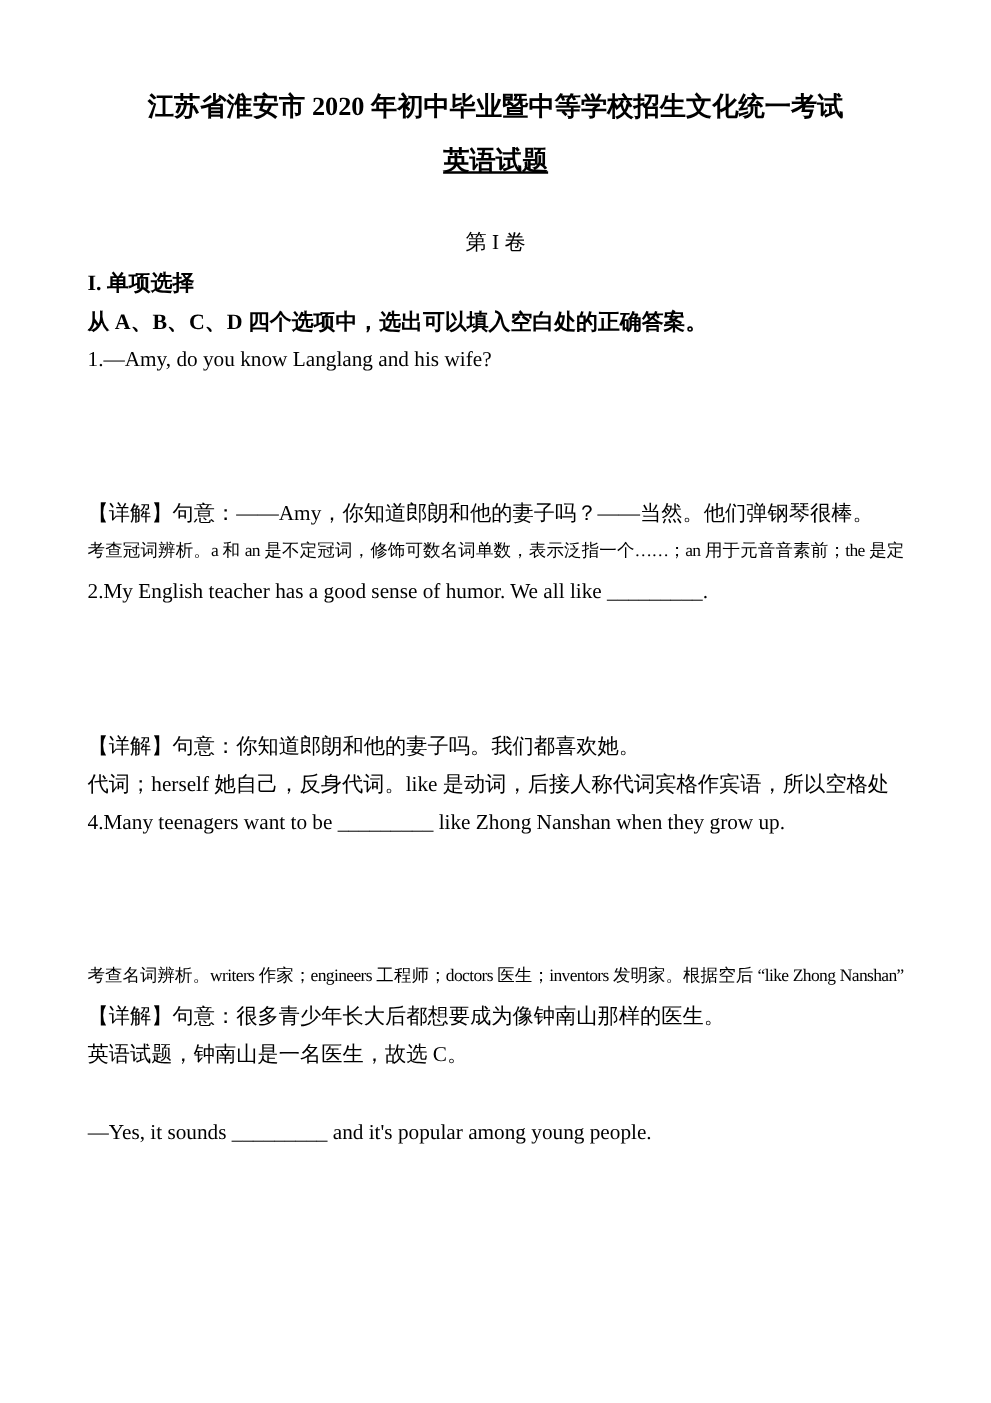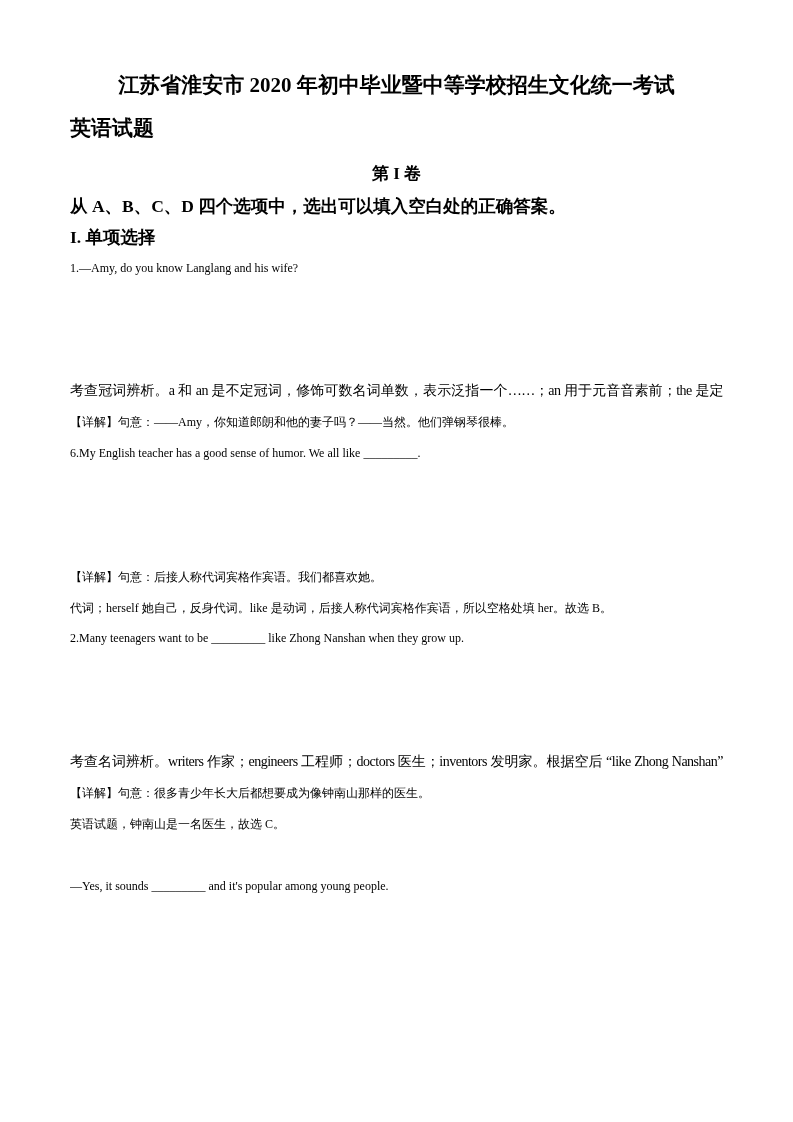--- a/index.html
+++ b/index.html
@@ -2,68 +2,68 @@
 <html style="--accent: #4176ac;"><head>
 <meta charset="utf-8">
 <style>
   html,body{margin:0;padding:0;background:#fff;}
   .page{
     position:relative;width:793px;height:946px;background:#ffffff;
     font-family:"Liberation Serif","DejaVu Serif",serif;color:#000;
     box-sizing:border-box;padding:0 70px;overflow:hidden;
   }
   .title{font-size:21px;line-height:30px;font-weight:bold;text-align:center;margin-top:70px;}
-  .subtitle{font-size:21px;line-height:30px;font-weight:bold;text-align:left;margin-top:13px;}
-  .kan{font-size:17px;line-height:30px;font-weight:bold;text-align:center;margin-top:16px;}
+  .subtitle{font-size:21px;line-height:30px;font-weight:bold;text-align:center;margin-top:13px;text-decoration:underline;}
+  .kan{font-size:17px;line-height:30px;font-weight:normal;text-align:center;margin-top:36px;}
   .content{margin-top:2px;}
-  .line{font-size:12px;line-height:30.9px;white-space:pre-wrap;height:30.9px;overflow:hidden;}
+  .line{font-size:17px;line-height:30.9px;white-space:pre-wrap;height:30.9px;overflow:hidden;}
   .h{font-size:17.5px;font-weight:bold;}
   .just{white-space:normal;font-size:14px;letter-spacing:-0.5px;text-align:justify;text-align-last:justify;}
 </style>
 </head>
 <body>
 
 <div class="page">
 
   <div class="title">江苏省淮安市 2020 年初中毕业暨中等学校招生文化统一考试</div>
   <div class="subtitle">英语试题</div>
   <div class="kan">第 I 卷</div>
 
   <div class="content">
 
+    <div class="line h">I. 单项选择</div>
     <div class="line h">从 A、B、C、D 四个选项中，选出可以填入空白处的正确答案。</div>
-    <div class="line h">I. 单项选择</div>
 
     <div class="line">1.—Amy, do you know Langlang and his wife?</div>
     <div class="line">
       
     </div>
     <div class="line">
       
     </div>
     <div class="line">
       
     </div>
+    <div class="line">【详解】句意：——Amy，你知道郎朗和他的妻子吗？——当然。他们弹钢琴很棒。</div>
     <div class="line just">考查冠词辨析。a 和 an 是不定冠词，修饰可数名词单数，表示泛指一个……；an 用于元音音素前；the 是定</div>
-    <div class="line">【详解】句意：——Amy，你知道郎朗和他的妻子吗？——当然。他们弹钢琴很棒。</div>
 
-    <div class="line">6.My English teacher has a good sense of humor. We all like _________.</div>
+    <div class="line">2.My English teacher has a good sense of humor. We all like _________.</div>
     <div class="line">
       
     </div>
     <div class="line">
       
     </div>
     <div class="line">
       
     </div>
-    <div class="line">【详解】句意：后接人称代词宾格作宾语。我们都喜欢她。</div>
+    <div class="line">【详解】句意：你知道郎朗和他的妻子吗。我们都喜欢她。</div>
     <div class="line">代词；herself 她自己，反身代词。like 是动词，后接人称代词宾格作宾语，所以空格处填 her。故选 B。</div>
 
-    <div class="line">2.Many teenagers want to be _________ like Zhong Nanshan when they grow up.</div>
+    <div class="line">4.Many teenagers want to be _________ like Zhong Nanshan when they grow up.</div>
     <div class="line">
       
     </div>
     <div class="line">
       
     </div>
     <div class="line">
       
     </div>
     <div class="line just">考查名词辨析。writers 作家；engineers 工程师；doctors 医生；inventors 发明家。根据空后 “like Zhong Nanshan”</div>

